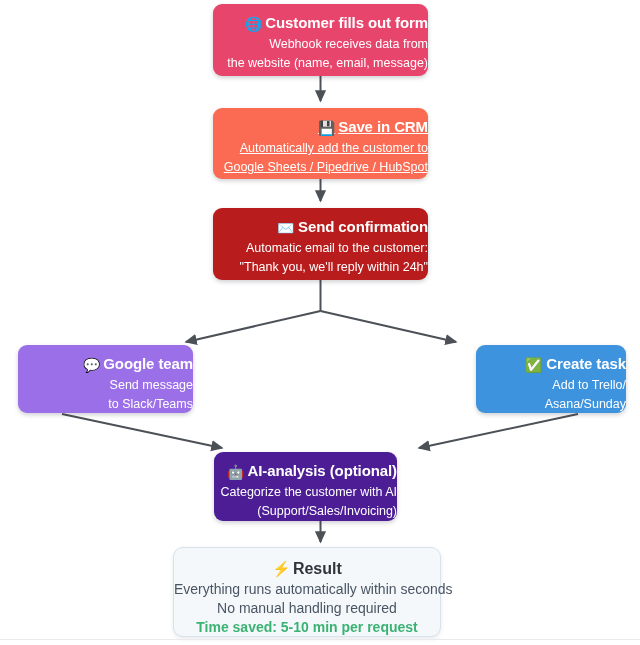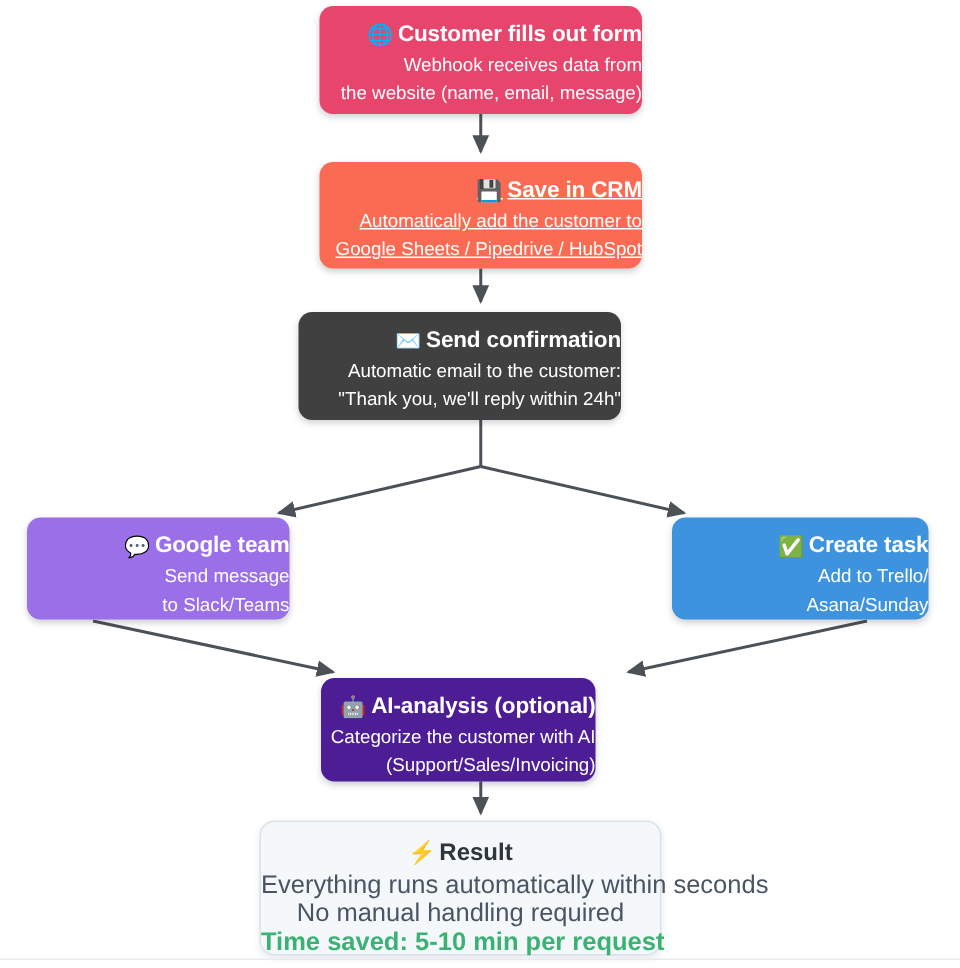--- a/index.html
+++ b/index.html
@@ -65,29 +65,29 @@
   #node-form {
     left: 213px; top: 4px; width: 215px; height: 72px;
     background: #e8456d;
   }
   #node-crm {
     left: 213px; top: 108px; width: 215px; height: 71px;
     background: #fb6a52;
     text-decoration: underline;
   }
   #node-confirm {
-    left: 199px; top: 208px; width: 215px; height: 72px;
-    background: #404040;
+    left: 213px; top: 208px; width: 215px; height: 72px;
+    background: #b91c1c;
   }
   #node-notify {
     left: 18px; top: 345px; width: 175px; height: 68px;
     background: #9b6fe8;
   }
   #node-task {
-    left: 448px; top: 345px; width: 171px; height: 68px;
+    left: 476px; top: 345px; width: 150px; height: 68px;
     background: #3d93dd;
   }
   #node-ai {
     left: 214px; top: 452px; width: 183px; height: 69px;
     background: #4c1d95;
   }
 
   
   #result-card {
     position: absolute;
@@ -106,21 +106,21 @@
     font-weight: bold;
     color: #30353c;
     line-height: 22px;
     white-space: nowrap;
   }
   #result-card .result-title .emoji {
     font-size: 15px;
     margin-right: 2px;
   }
   #result-card .result-line {
-    font-size: 17px;
+    font-size: 14px;
     line-height: 19px;
     color: #4a5563;
     white-space: nowrap;
   }
   #result-card .result-line.highlight {
     color: #3bb273;
     font-weight: bold;
   }
 
   #bottom-divider {

